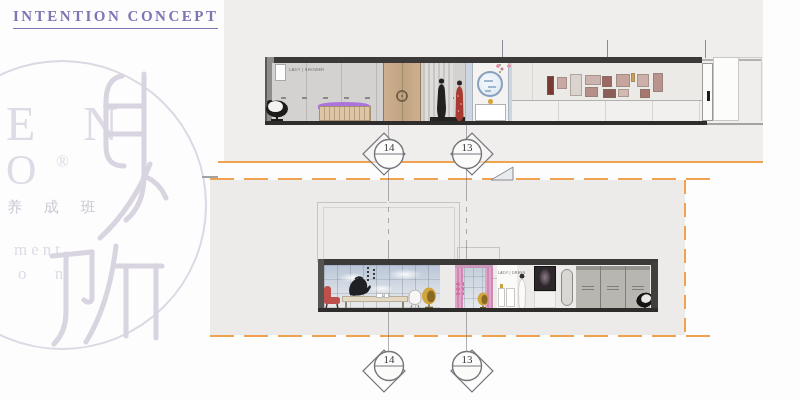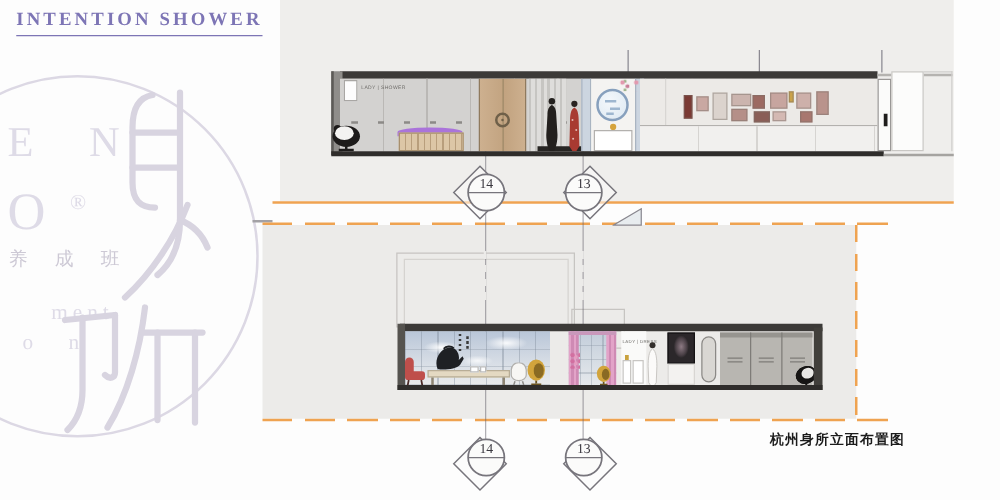--- a/index.html
+++ b/index.html
@@ -39,25 +39,25 @@
   .frame{position:absolute;border:1px solid rgba(120,110,105,.45);box-sizing:border-box;}
   .room-label{position:absolute;font-size:4px;color:#6e6c69;letter-spacing:.3px;white-space:nowrap;}
 </style>
 </head>
 <body>
 
 <div class="page">
 
   <div>
     <div class="wm-circle"></div>
-    <div class="wm-line" style="left:6px;top:96px;font-size:34px;letter-spacing:18px;">E N</div>
+    <div class="wm-line" style="left:6px;top:96px;font-size:48px;letter-spacing:18px;">E N</div>
     <div class="wm-line" style="left:6px;top:146px;font-size:42px;">O</div>
     <div class="wm-line" style="left:56px;top:152px;font-size:17px;">®</div>
     <div class="wm-line wm-cjk" style="left:7px;top:198px;font-size:15px;letter-spacing:9px;">养 成 班</div>
-    <div class="wm-line" style="left:14px;top:240px;font-size:17px;letter-spacing:4px;margin-left:27px;">ment</div>
+    <div class="wm-line" style="left:14px;top:240px;font-size:17px;letter-spacing:4px;">ment</div>
     <div class="wm-line" style="left:18px;top:264px;font-size:17px;letter-spacing:12px;">o n</div>
 
     <svg class="abs" style="left:92px;top:68px;" width="80" height="175" viewBox="0 0 80 175">
       <g fill="none" stroke="#d8d4e0" stroke-width="5" stroke-linecap="round">
         <path d="M30,8 C18,10 14,20 14,34 L14,78 C14,92 20,98 32,98"></path>
         <path d="M52,6 L52,108 C52,128 46,142 34,152"></path>
         <path d="M14,38 L50,38"></path>
         <path d="M14,66 L50,66"></path>
         <path d="M58,96 C48,122 30,150 8,170"></path>
         <path d="M52,108 C62,112 70,120 74,130"></path>
@@ -70,22 +70,21 @@
         <path d="M22,16 L22,74 C22,88 18,98 10,106"></path>
         <path d="M48,14 L48,60 C48,64 44,66 40,62"></path>
         <path d="M72,8 C68,42 58,78 42,104"></path>
         <path d="M70,28 L118,28"></path>
         <path d="M82,28 L82,98"></path>
         <path d="M112,28 L112,100"></path>
       </g>
     </svg>
   </div>
 
-  <div class="title">INTENTION SHOWER</div>
-  <div class="caption">杭州身所立面布置图</div>
+  <div class="title">INTENTION CONCEPT</div>
 
   <div class="panel-top"></div>
   <div class="panel-bottom"></div>
 
   <div class="oline" style="left:218px;top:161px;width:545px;height:2px;"></div>
   <div class="abs" style="left:202px;top:176px;width:16px;height:2px;background:#a3a1a5;"></div>
   <div class="oline-dash-h" style="left:210px;top:178px;width:508px;"></div>
   <div class="oline-dash-v" style="left:684px;top:180px;height:155px;"></div>
   <div class="oline-dash-h" style="left:210px;top:335px;width:502px;"></div>
 

